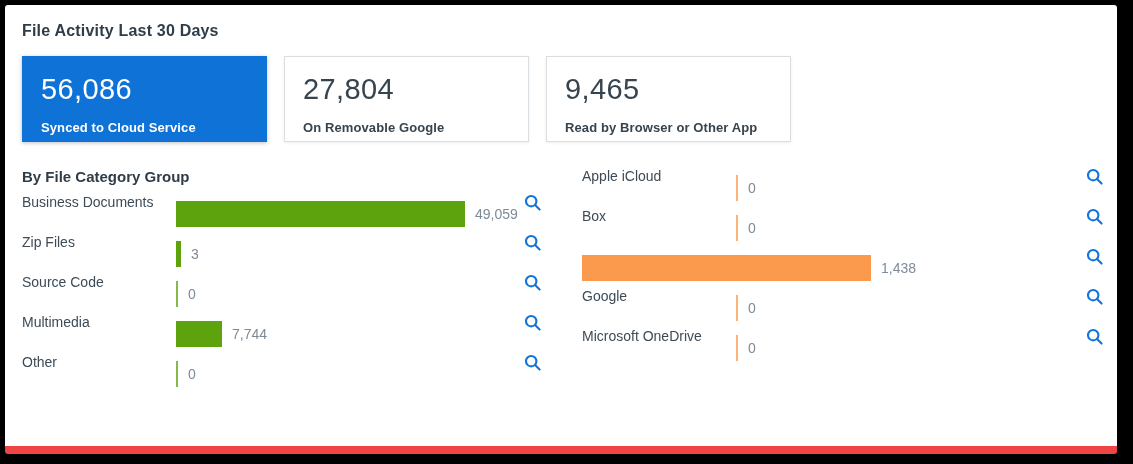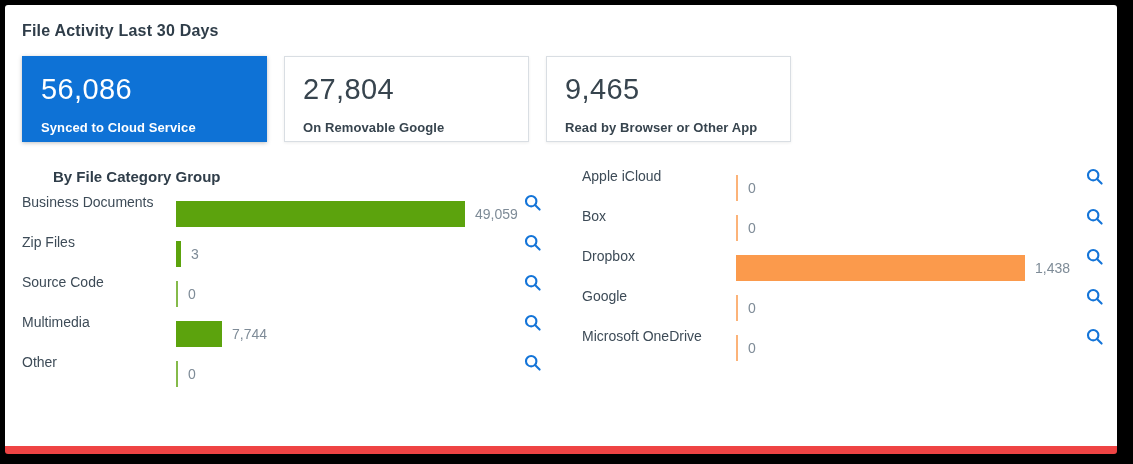--- a/index.html
+++ b/index.html
@@ -57,21 +57,20 @@
   }
   .card.selected .card-value, .card.selected .card-label { color: #fff; }
   .charts { display: flex; margin-top: 26px; }
   .chart-left  { width: 524px; margin-right: 40px; }
   .chart-right { width: 526px; }
   .chart-title {
     font-size: 15px;
     font-weight: 700;
     color: #2f3d49;
     margin-bottom: 9px;
-    margin-left: 31px;
   }
   .row { display: flex; height: 40px; }
   .row-label {
     width: 154px; flex-shrink: 0;
     font-size: 14px;
     color: #3d4b57;
     white-space: nowrap;
   }
   .bar-area {
     width: 291px; flex-shrink: 0;
@@ -214,21 +213,20 @@
     </div>
     <div class="search-btn">
       <svg width="18" height="18" viewBox="0 0 18 18" fill="none">
         <circle cx="7.2" cy="7.2" r="5.2" stroke="var(--icon-blue, #1374d8)" stroke-width="2.1"></circle>
         <line x1="11.3" y1="11.3" x2="15.6" y2="15.6" stroke="var(--icon-blue, #1374d8)" stroke-width="2.1" stroke-linecap="round"></line>
       </svg>
     </div>
   </div>
 
   <div class="row">
-    <div class="row-label">Dropbox</div>
     <div class="bar-area">
       <div class="bar" style="background: rgb(251, 154, 76); width: 289px;"></div>
       <div class="row-value">1,438</div>
     </div>
     <div class="search-btn">
       <svg width="18" height="18" viewBox="0 0 18 18" fill="none">
         <circle cx="7.2" cy="7.2" r="5.2" stroke="var(--icon-blue, #1374d8)" stroke-width="2.1"></circle>
         <line x1="11.3" y1="11.3" x2="15.6" y2="15.6" stroke="var(--icon-blue, #1374d8)" stroke-width="2.1" stroke-linecap="round"></line>
       </svg>
     </div>

